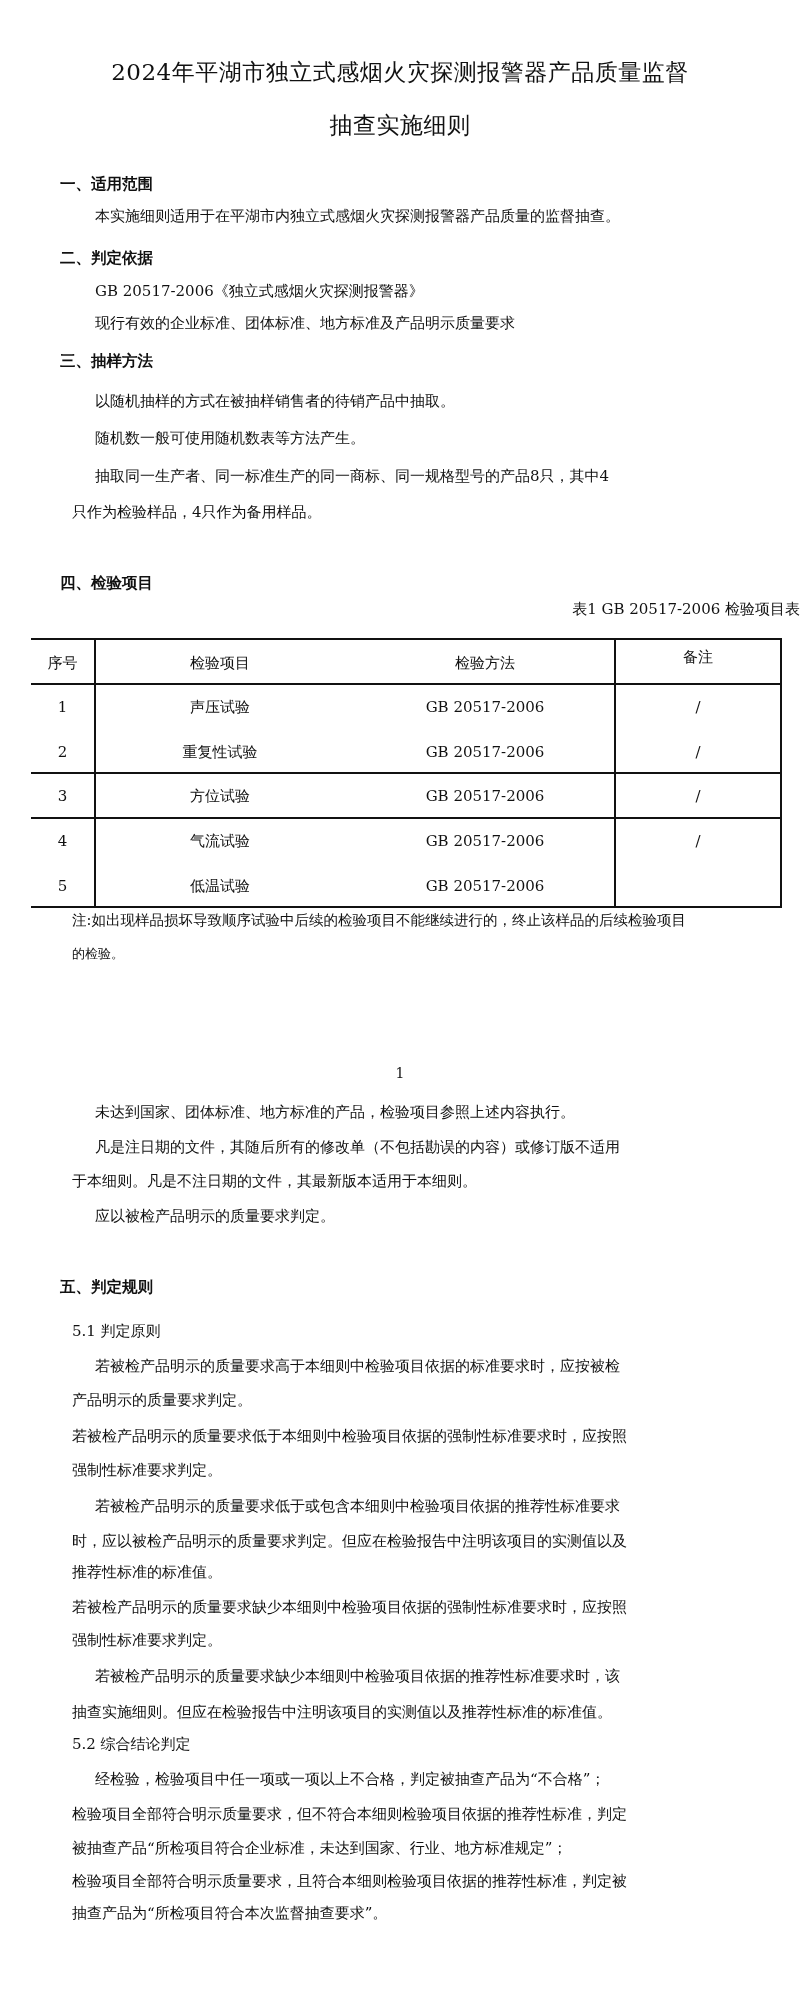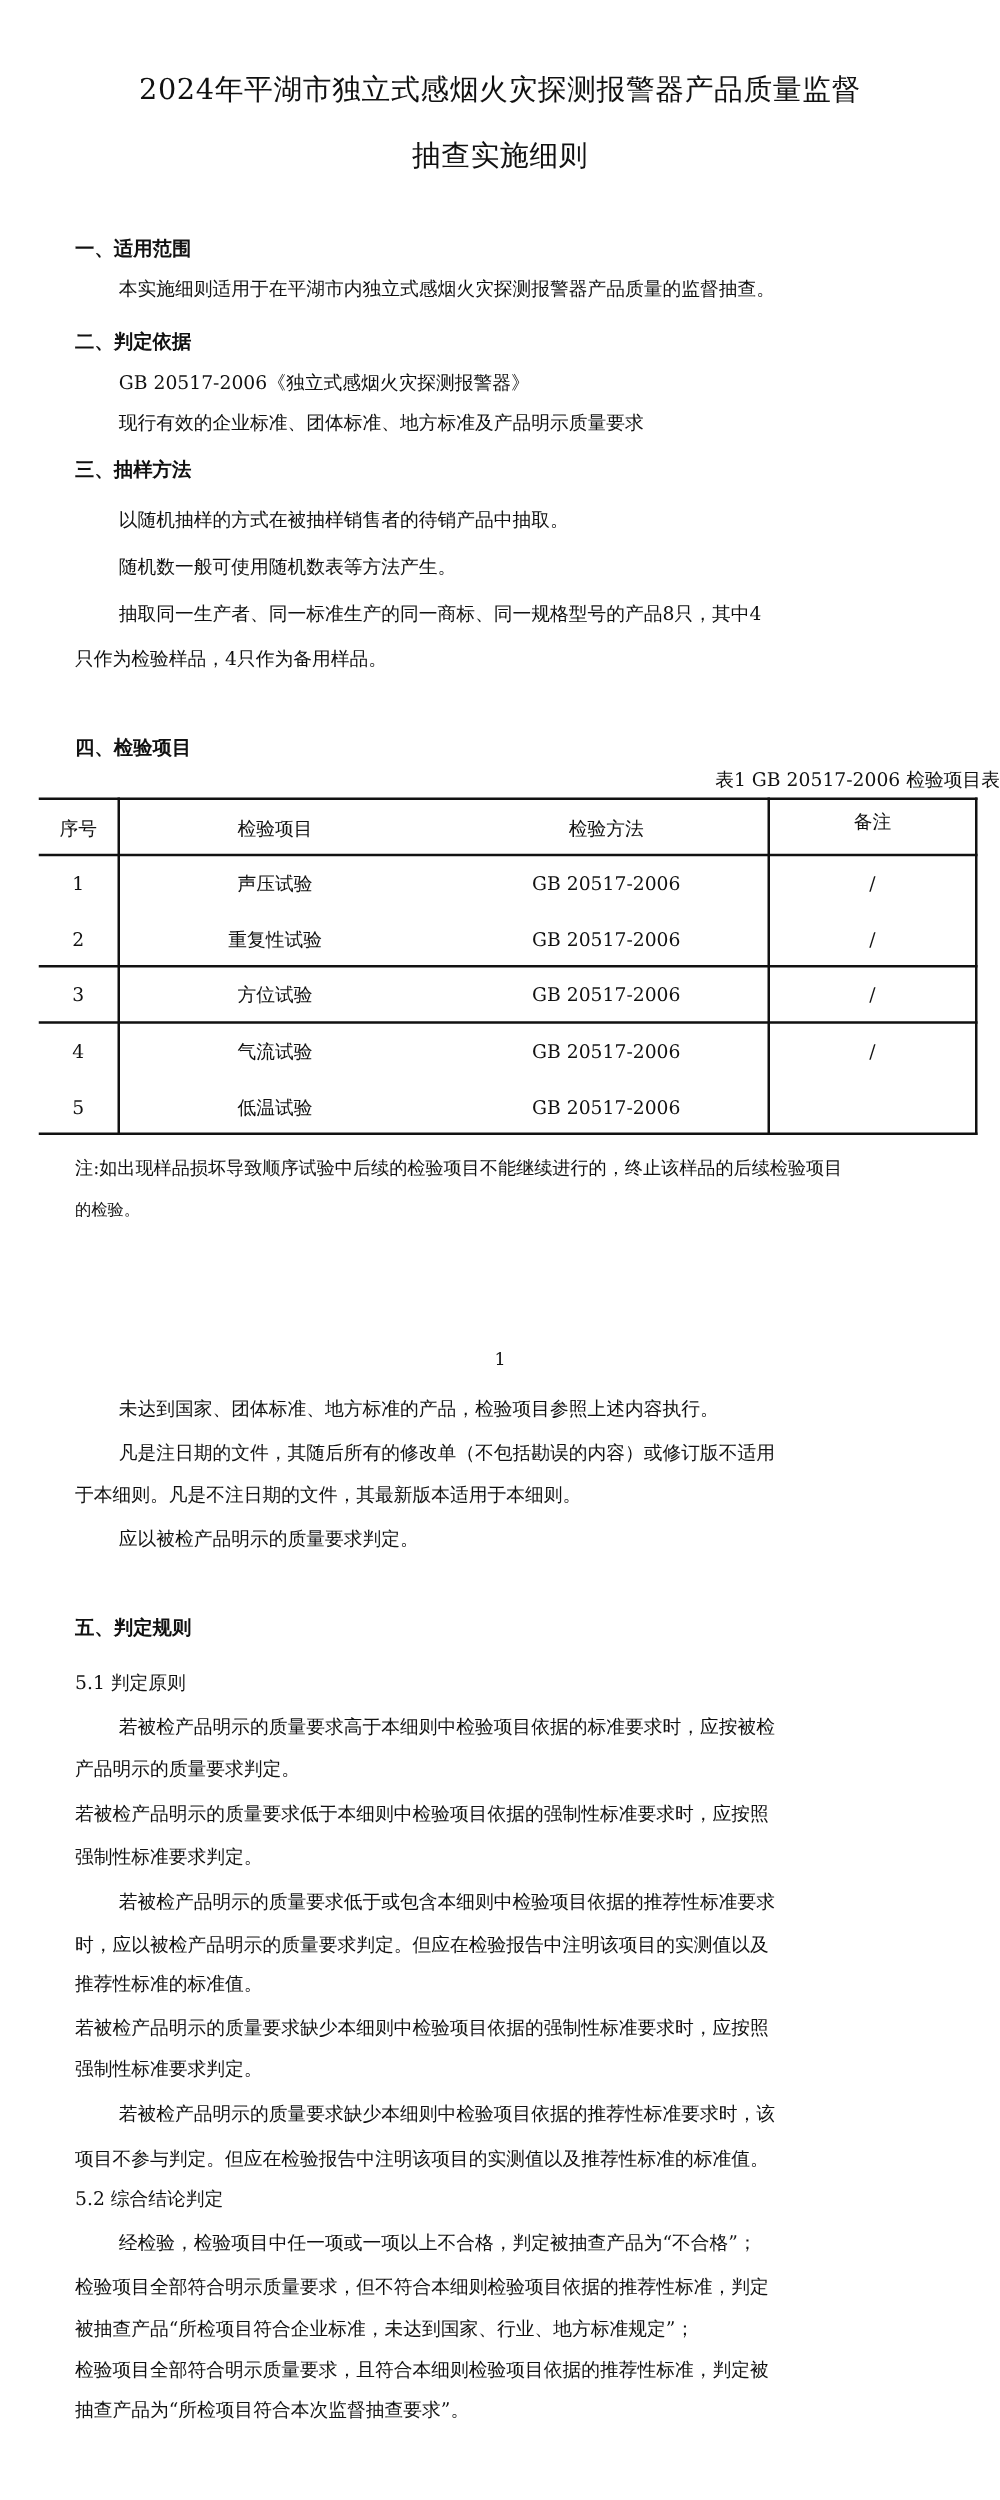--- a/index.html
+++ b/index.html
@@ -1,22 +1,22 @@
 <!DOCTYPE html>
 <html><head>
 <meta charset="utf-8">
 <style>
   html, body { margin: 0; padding: 0; background: #ffffff; }
   body { width: 800px; height: 2000px; position: relative; overflow: hidden;
          font-family: "DejaVu Serif", "Liberation Serif", serif; color: #111; }
-  .ln { position: absolute; white-space: nowrap; font-size: 15px; line-height: 20px; transform: translateY(-50%); margin-top: 15px; }
+  .ln { position: absolute; white-space: nowrap; font-size: 15px; line-height: 20px; transform: translateY(-50%); }
   .title { position: absolute; left: 0; width: 800px; text-align: center; font-size: 23px; line-height: 30px; transform: translateY(-50%); letter-spacing: 0.5px; }
   .h { left: 60px; font-weight: bold; font-size: 15.5px; }
   .ind { left: 95px; }
-  .flush { left: 60px; text-align: center; }
+  .flush { left: 72px; text-align: center; }
   .cap { left: 0; width: 800px; text-align: right; }
   .pg { left: 0; width: 800px; text-align: center; font-size: 14px; }
   .hr { position: absolute; height: 2px; background: #111; }
   .vr { position: absolute; width: 2px; background: #111; }
   .cell { position: absolute; text-align: center; font-size: 15px; line-height: 20px; transform: translateY(-50%); white-space: nowrap; }
 </style>
 </head>
 <body>
 
 <div class="title" style="top:72px">2024年平湖市独立式感烟火灾探测报警器产品质量监督</div>
@@ -106,19 +106,19 @@
 <div class="ln ind" style="top:1366px">若被检产品明示的质量要求高于本细则中检验项目依据的标准要求时，应按被检</div>
 <div class="ln flush" style="top:1400px">产品明示的质量要求判定。</div>
 <div class="ln flush" style="top:1436px">若被检产品明示的质量要求低于本细则中检验项目依据的强制性标准要求时，应按照</div>
 <div class="ln flush" style="top:1470px">强制性标准要求判定。</div>
 <div class="ln ind" style="top:1506px">若被检产品明示的质量要求低于或包含本细则中检验项目依据的推荐性标准要求</div>
 <div class="ln flush" style="top:1541px">时，应以被检产品明示的质量要求判定。但应在检验报告中注明该项目的实测值以及</div>
 <div class="ln flush" style="top:1572px">推荐性标准的标准值。</div>
 <div class="ln flush" style="top:1607px">若被检产品明示的质量要求缺少本细则中检验项目依据的强制性标准要求时，应按照</div>
 <div class="ln flush" style="top:1640px">强制性标准要求判定。</div>
 <div class="ln ind" style="top:1676px">若被检产品明示的质量要求缺少本细则中检验项目依据的推荐性标准要求时，该</div>
-<div class="ln flush" style="top:1712px">项目不参与判定。但应在检验报告中注明该项目的实测值以及推荐性标准的标准值。</div>
+<div class="ln flush" style="top:1712px">抽查实施细则。但应在检验报告中注明该项目的实测值以及推荐性标准的标准值。</div>
 <div class="ln flush" style="top:1744px">5.2 综合结论判定</div>
 <div class="ln ind" style="top:1779px">经检验，检验项目中任一项或一项以上不合格，判定被抽查产品为“不合格”；</div>
 <div class="ln flush" style="top:1814px">检验项目全部符合明示质量要求，但不符合本细则检验项目依据的推荐性标准，判定</div>
 <div class="ln flush" style="top:1848px">被抽查产品“所检项目符合企业标准，未达到国家、行业、地方标准规定”；</div>
 <div class="ln flush" style="top:1881px">检验项目全部符合明示质量要求，且符合本细则检验项目依据的推荐性标准，判定被</div>
 <div class="ln flush" style="top:1913px">抽查产品为“所检项目符合本次监督抽查要求”。</div>
 
 </body></html>

